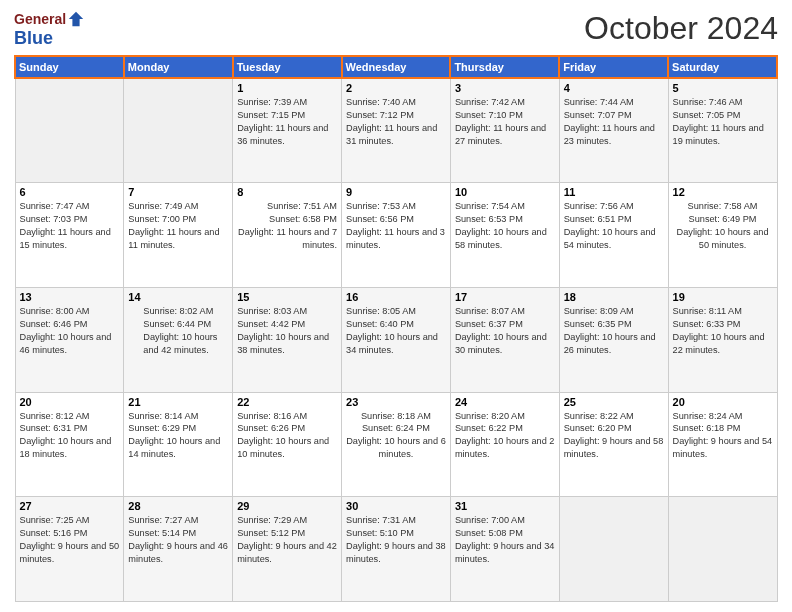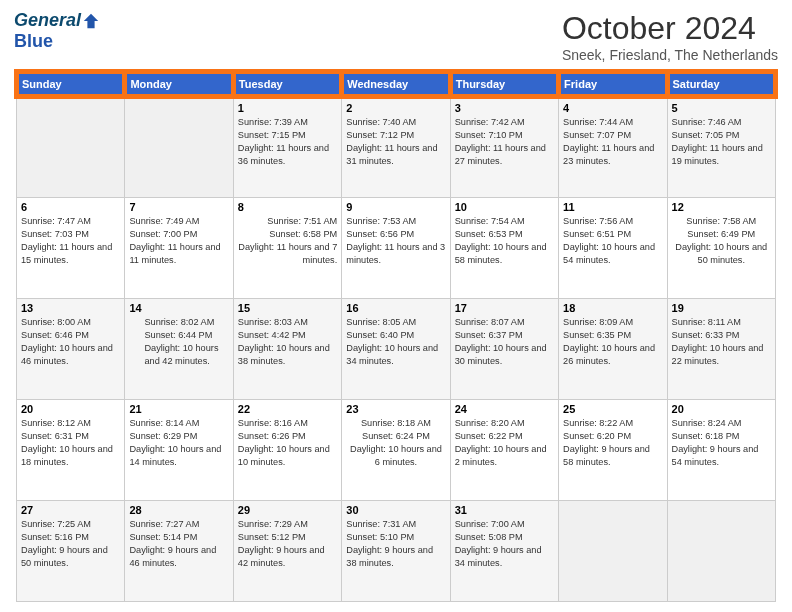--- a/index.html
+++ b/index.html
@@ -27,24 +27,23 @@
       display: flex;
       flex-direction: column;
       align-items: flex-start;
     }
     .logo-text {
       display: flex;
       align-items: center;
       gap: 0;
     }
     .logo-general {
-      font-size: 18px;
+      font-size: 14px;
       font-weight: bold;
-      color: #0c4a6e;
-      font-style: italic;
+      color: #7f1d1d;
     }
     .logo-blue {
       font-size: 18px;
       font-weight: bold;
       color: #2255aa;
     }
     .logo-icon {
       width: 18px;
       height: 18px;
       margin-left: 1px;
@@ -65,21 +64,21 @@
       border-collapse: collapse;
       width: 100%;
       table-layout: fixed;
     }
     .calendar th {
       background: #3366cc;
       color: #fff;
       font-size: 11px;
       padding: 4px 3px;
       text-align: left;
-      border: 5px solid #f97316;
+      border: 2px solid #f97316;
       font-weight: bold;
     }
     .calendar td {
       border: 1px solid #ccc;
       vertical-align: top;
       padding: 3px 4px;
       font-size: 9.5px;
       color: #333;
       background: #fff;
       height: 86px;
@@ -115,21 +114,20 @@
       <div class="logo-text">
         <span class="logo-general">General</span>
         <svg class="logo-icon" viewBox="0 0 20 20">
           <polygon points="10,2 18,10 14,10 14,18 6,18 6,10 2,10" fill="#2255aa"></polygon>
         </svg>
       </div>
       <span class="logo-blue">Blue</span>
     </div>
     <div class="title-section">
       <div class="month-title">October 2024</div>
-      <div class="subtitle">Sneek, Friesland, The Netherlands</div>
     </div>
   </div>
 
   <table class="calendar">
     <thead>
       <tr>
       <th>Sunday</th>
           <th>Monday</th>
           <th>Tuesday</th>
           <th>Wednesday</th>

